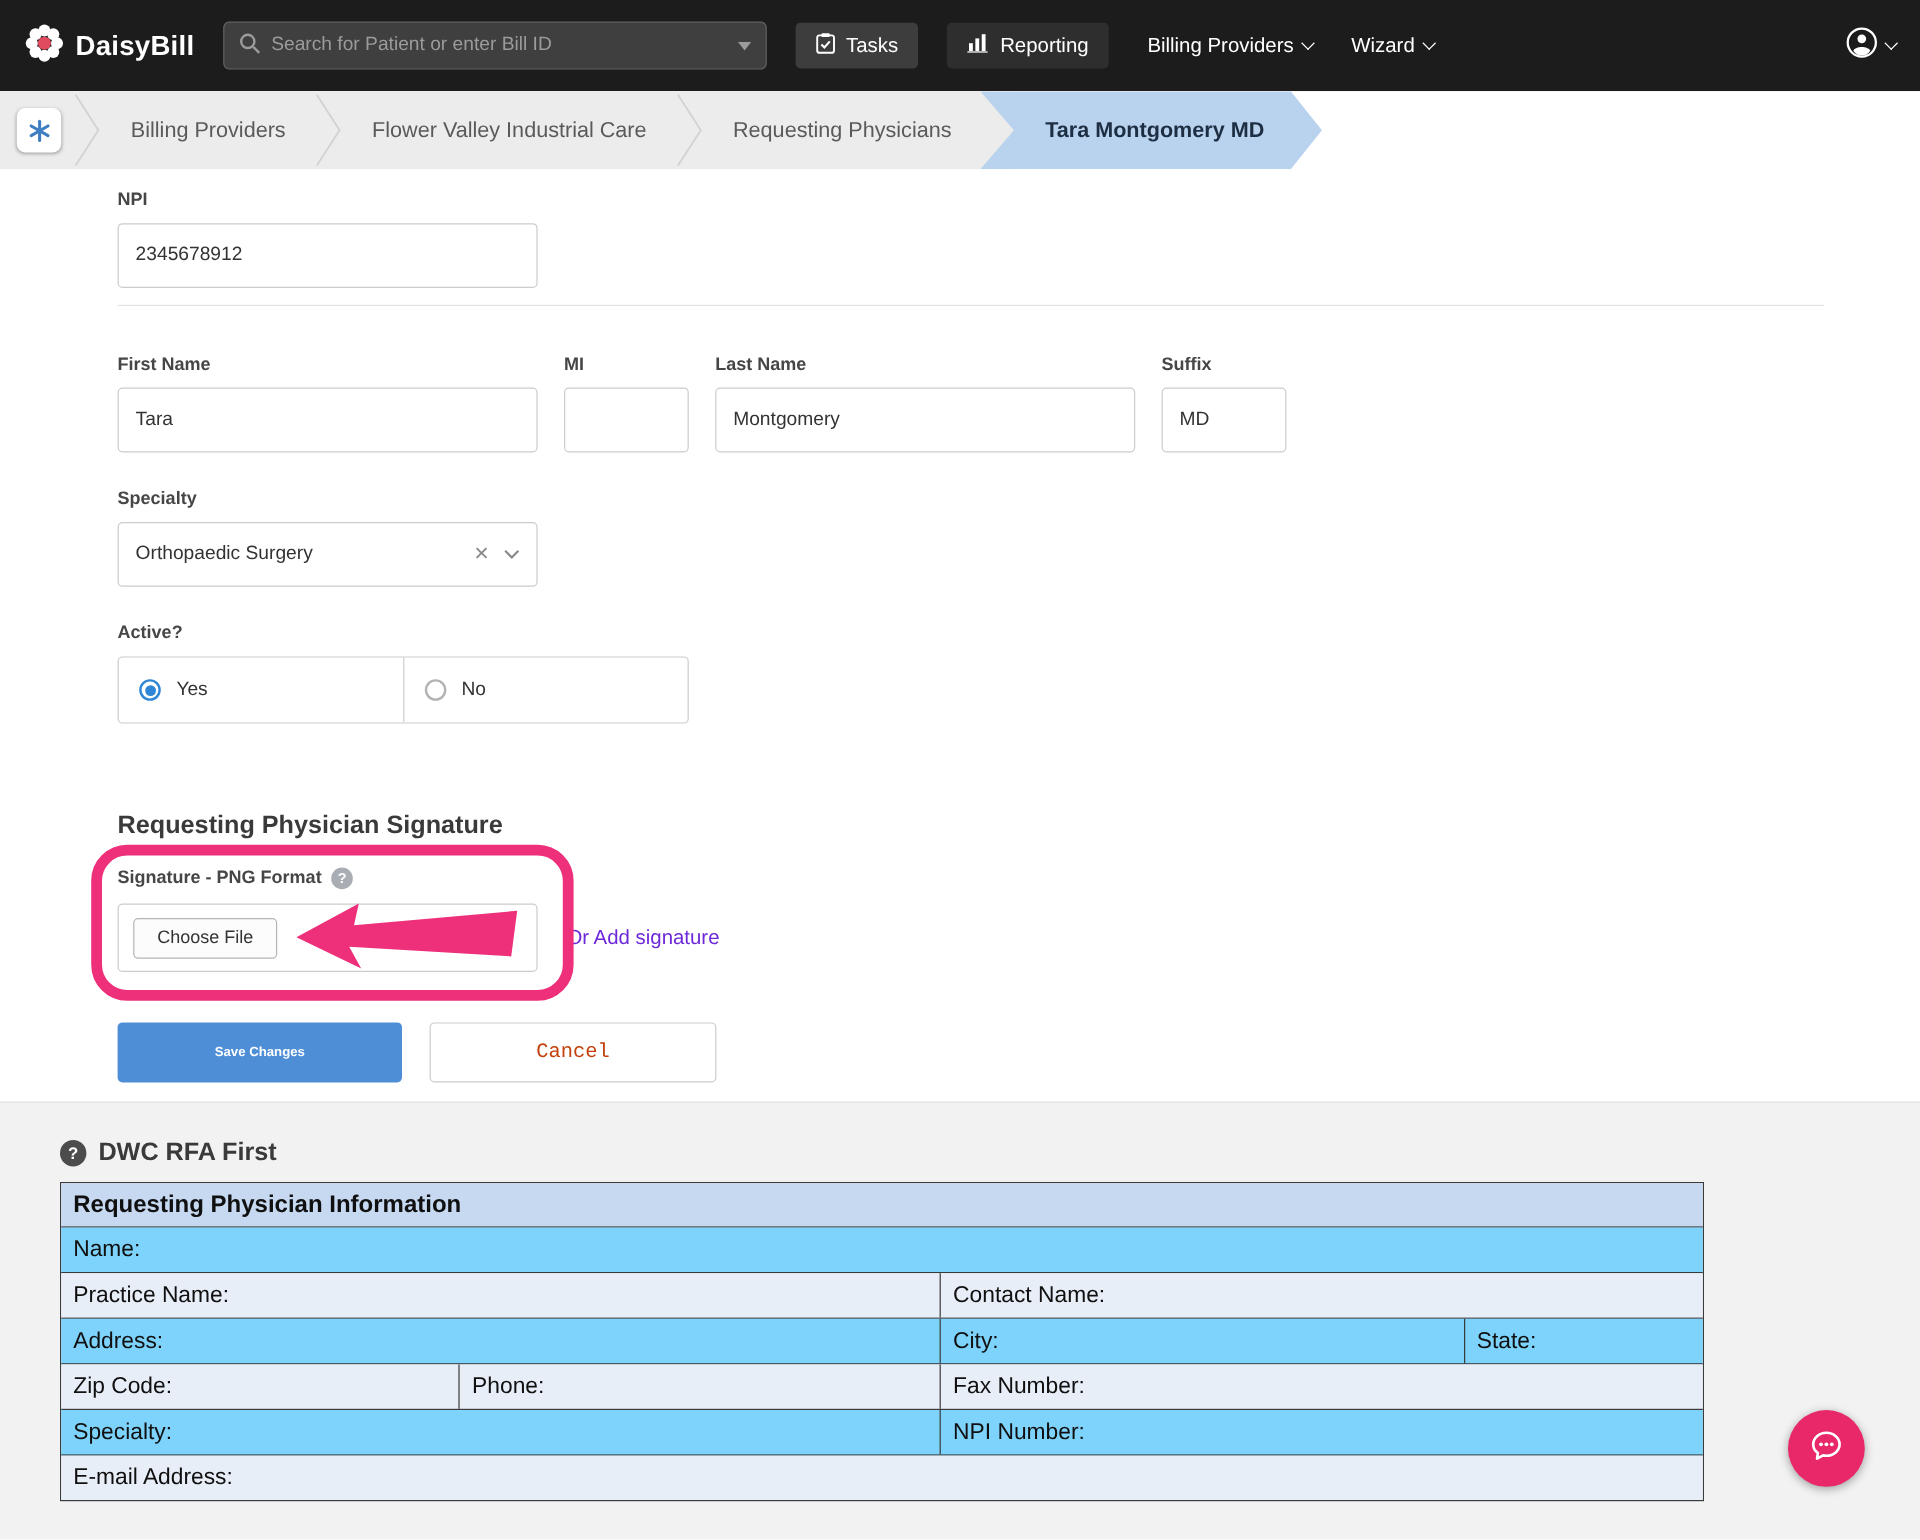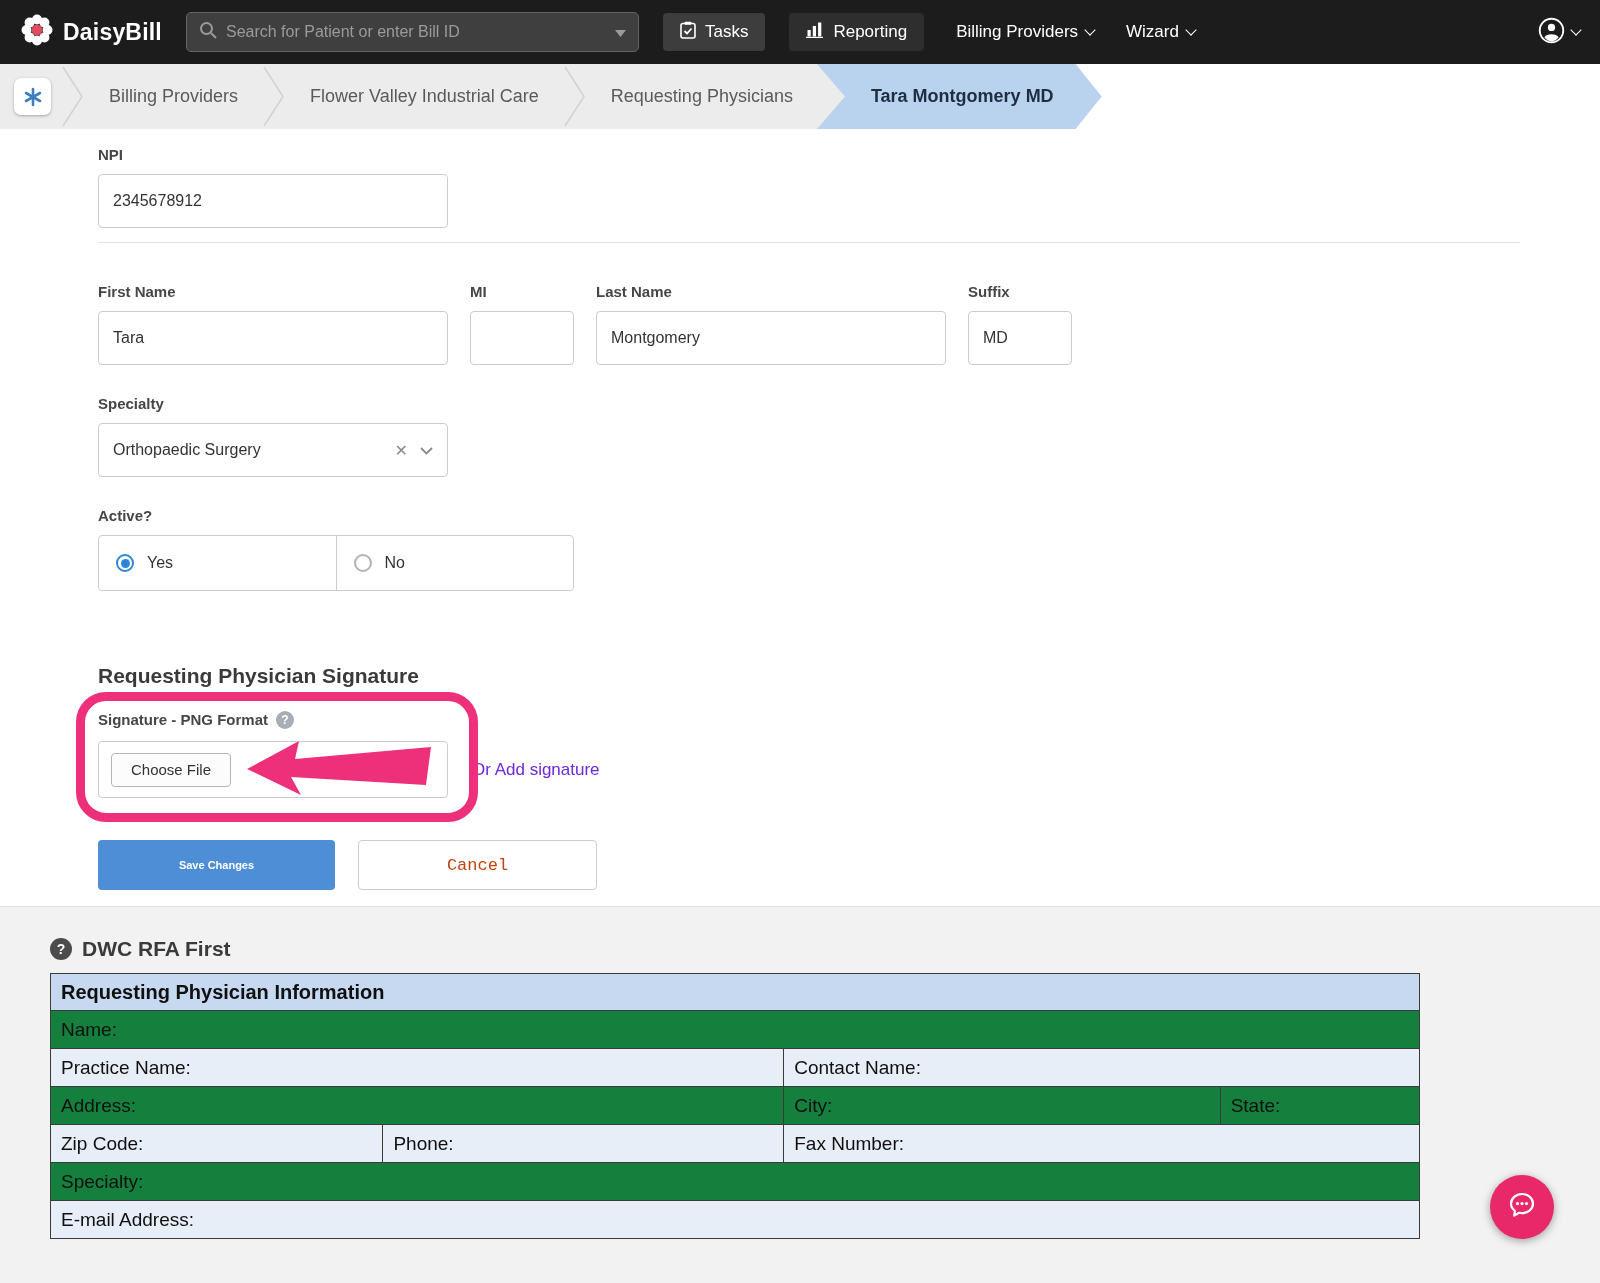--- a/index.html
+++ b/index.html
@@ -1,20 +1,20 @@
 <!DOCTYPE html>
 <html><head>
 <meta charset="utf-8">
 <style>
   * { box-sizing: border-box; margin: 0; padding: 0; }
   html,body { width: 1600px; height: 1283px; overflow: hidden; background:#fff;
     font-family: "Liberation Sans", sans-serif; position: relative; }
 
   
-  .topbar { height:64px; background:#1c1c1c; display:flex; align-items:center; padding:0 20px; }
+  .topbar { height:76px; background:#1c1c1c; display:flex; align-items:center; padding:0 20px; }
   .brand { display:flex; align-items:center; gap:9px; margin-right:24px; cursor:pointer; }
   .brand-name { color:#fff; font-size:23px; font-weight:bold; letter-spacing:.2px; }
   .searchbox { width:453px; height:40px; background:#3f3f3f; border:1px solid #636363;
     border-radius:5px; display:flex; align-items:center; padding:0 12px; gap:9px; }
   .searchbox input { flex:1; background:transparent; border:none; outline:none;
     color:#ddd; font-size:16px; font-family:inherit; }
   .searchbox input::placeholder { color:#9b9b9b; }
   .nav-btn { height:38px; border-radius:4px; display:flex; align-items:center; gap:9px;
     color:#fff; font-size:17px; padding:0 17px; background:#3d3d3d; cursor:pointer; border:none; }
   .nav-btn.tasks { margin-left:24px; }
@@ -90,21 +90,21 @@
   .q-icon { width:22px; height:22px; border-radius:50%; background:#4c4c4c; color:#fff; font-size:14px;
     font-weight:bold; display:flex; align-items:center; justify-content:center; cursor:pointer; }
   .rfa-table { margin-top:12px; width:1370px; border:1px solid #3a3a3a; background:#fff; }
   .rfa-row { display:flex; border-bottom:1px solid #3a3a3a; }
   .rfa-row:last-child { border-bottom:none; }
   .rfa-cell { padding:4px 10px; font-size:19px; color:#101010; border-right:1px solid #3a3a3a;
     min-height:37px; display:flex; align-items:center; }
   .rfa-cell:last-child { border-right:none; }
   .rfa-header-row { background:#c6d9f1; }
   .rfa-header-row .rfa-cell { font-weight:bold; font-size:20px; min-height:36px; }
-  .bg-a { background:#15803d;text-align:center; }
+  .bg-a { background:#7dd3fc;text-align:center; }
   .bg-b { background:#e8eef8; }
   .w536 { width:53.6%; } .w464 { width:46.4%; } .w319 { width:31.9%; }
   .w145 { width:14.5%; } .w243 { width:24.3%; } .w293 { width:29.3%; } .w100 { width:100%; }
 
   .chat-fab { position:absolute; left:1490px; top:1175px; width:64px; height:64px; border-radius:50%;
     background:#e82868; display:flex; align-items:center; justify-content:center;
     box-shadow:0 2px 8px rgba(0,0,0,.35); cursor:pointer; z-index:10; }
 </style>
 </head>
 <body>
@@ -327,20 +327,21 @@
       <div class="rfa-cell w319">City:</div>
       <div class="rfa-cell w145">State:</div>
     </div>
     <div class="rfa-row bg-b">
       <div class="rfa-cell w243">Zip Code:</div>
       <div class="rfa-cell w293">Phone:</div>
       <div class="rfa-cell w464">Fax Number:</div>
     </div>
     <div class="rfa-row bg-a">
       <div class="rfa-cell w536">Specialty:</div>
+      <div class="rfa-cell w464">NPI Number:</div>
     </div>
     <div class="rfa-row bg-b">
       <div class="rfa-cell w100">E-mail Address:</div>
     </div>
   </div>
 </div>
 
 <div class="chat-fab">
   <span>
     <svg width="30" height="30" viewBox="0 0 30 30">

